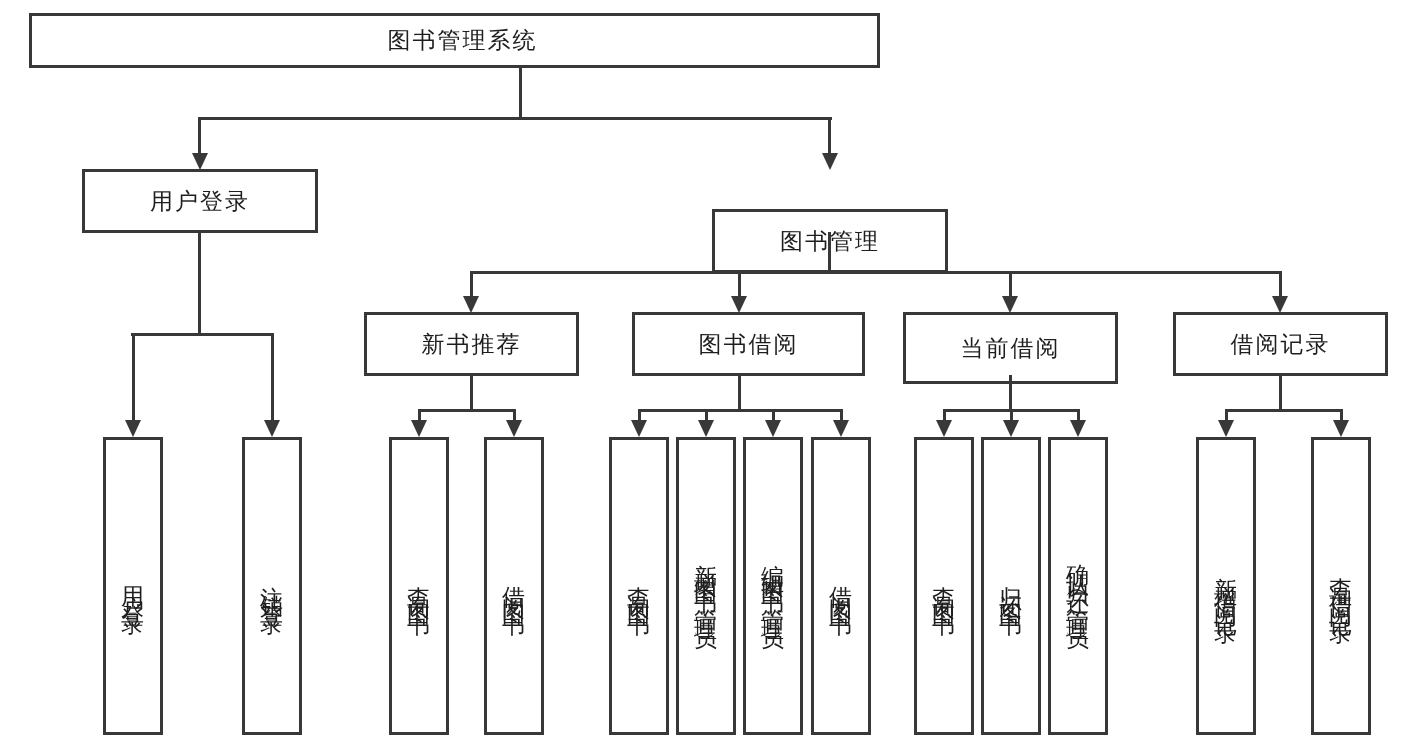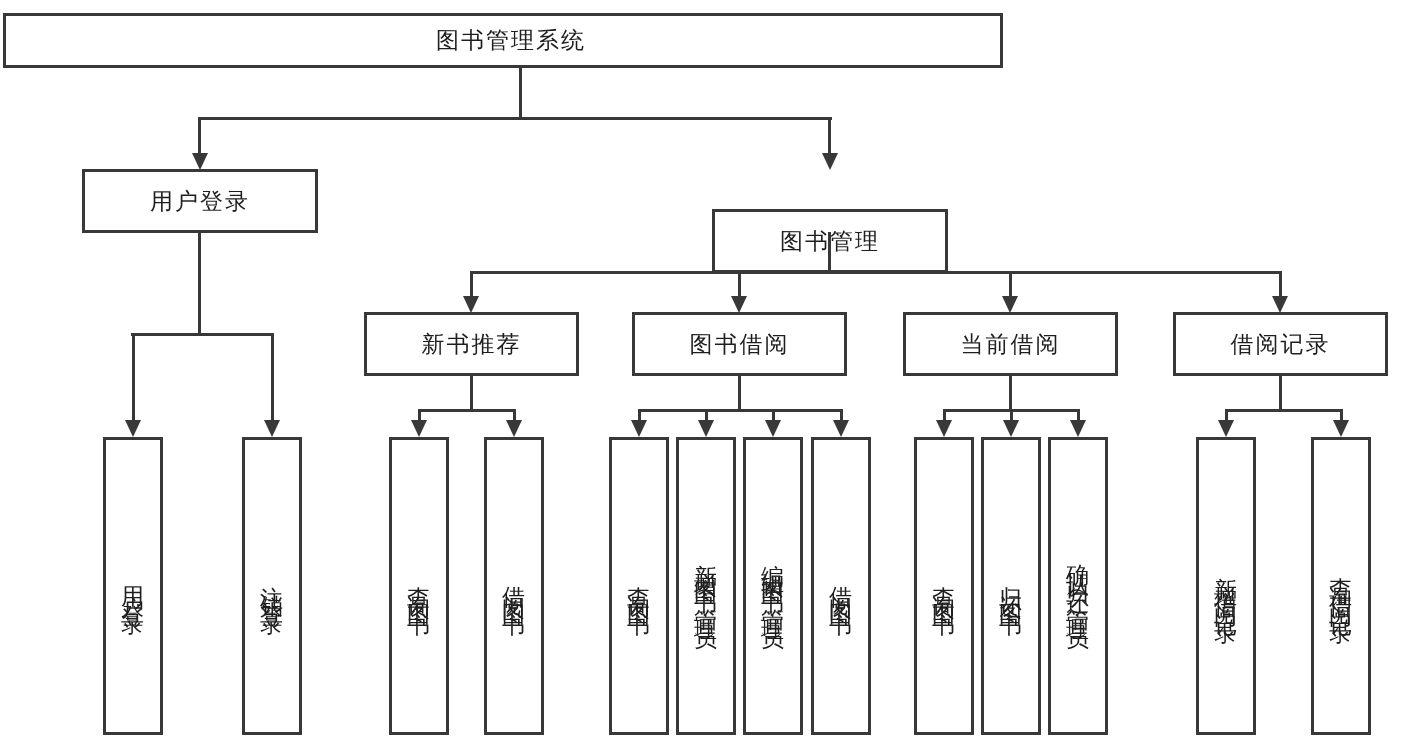--- a/index.html
+++ b/index.html
@@ -18,26 +18,26 @@
     writing-mode:vertical-rl;text-orientation:mixed;
     text-align:center;line-height:54px;font-size:23px;letter-spacing:9px;
   }
   .ln{position:absolute;background:#383838;}
   .arr{
     position:absolute;width:0;height:0;
     border-left:8px solid transparent;border-right:8px solid transparent;
     border-top:17px solid #383838;
   }
   
-  .n-root{left:3px;top:13px;width:1000px;height:55px;padding-left:16px;}
+  .n-root{left:29px;top:13px;width:851px;height:55px;padding-left:16px;}
   .n-l2a{left:82px;top:169px;width:236px;height:64px;}
   .n-l2b{left:712px;top:169px;width:236px;height:64px;margin-top:40px;}
   .n-l3a{left:364px;top:312px;width:215px;height:64px;}
-  .n-l3b{left:632px;top:312px;width:215px;height:64px;}
-  .n-l3c{left:903px;top:312px;width:215px;height:64px;}
+  .n-l3b{left:632px;top:312px;width:233px;height:64px;}
+  .n-l3c{left:903px;top:312px;width:215px;height:72px;}
   .n-l3d{left:1173px;top:312px;width:215px;height:64px;}
   
   .v1{left:103px;}  .v2{left:242px;}  .v3{left:389px;}  .v4{left:484px;}
   .v5{left:609px;}  .v6{left:676px;}  .v7{left:743px;}  .v8{left:811px;}
   .v9{left:914px;}  .v10{left:981px;} .v11{left:1048px;}
   .v12{left:1196px;}.v13{left:1311px;}
   .watermark{
     position:absolute;right:4px;bottom:2px;
     font-size:21px;letter-spacing:1px;color:#c3c3c3;white-space:nowrap;
   }

